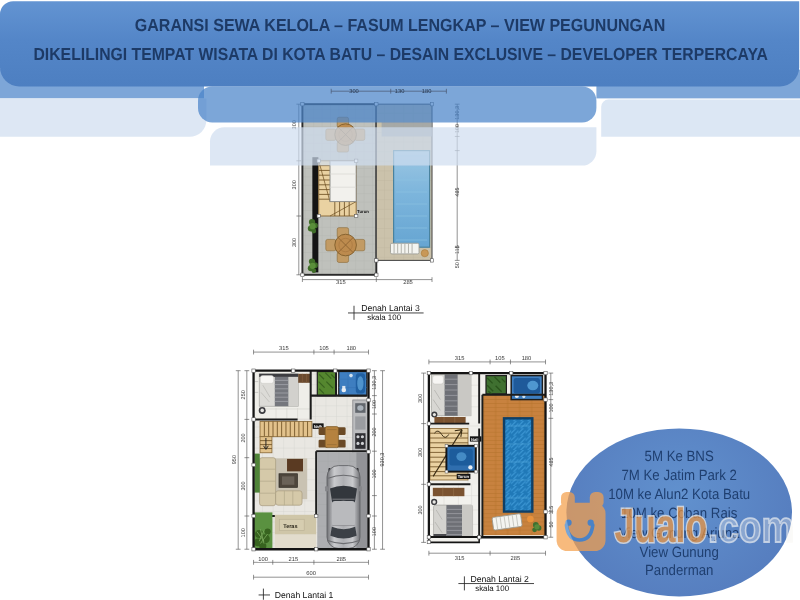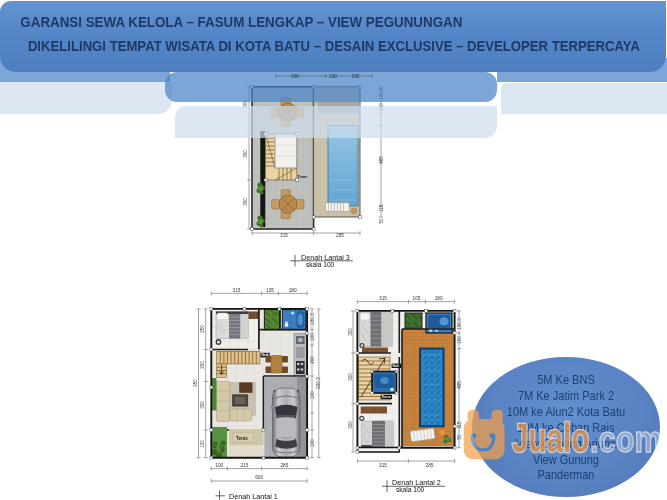--- a/index.html
+++ b/index.html
@@ -12,21 +12,21 @@
 <div id="stage">
 
   <div class="abs" style="left:0;top:57px;width:170px;height:25px;background:#7da6d8;z-index:1;"></div>
 
   <div class="abs" style="left:497px;top:58px;width:170px;height:24px;background:#7da6d8;z-index:1;"></div>
 
   <div class="abs" style="left:0;top:1px;width:666px;height:71px;z-index:2;
        background:linear-gradient(180deg,#6394d2 0%,#5486c8 45%,#4d7fc1 100%);
        border-radius:11px 0 16px 16px;"></div>
 
-  <div class="abs" style="left:0;top:13px;width:667px;text-align:left;z-index:3;">
+  <div class="abs" style="left:0;top:13px;width:667px;text-align:center;z-index:3;">
     <span id="bl1" style="display:inline-block;white-space:nowrap;transform:scaleX(0.9157);transform-origin:center;color:#1d3a66;font-size:14.6px;font-weight:bold;">GARANSI SEWA KELOLA – FASUM LENGKAP – VIEW PEGUNUNGAN</span>
   </div>
 
   <div class="abs" style="left:-40px;top:37px;width:748px;text-align:center;z-index:3;">
     <span id="bl2" style="display:inline-block;white-space:nowrap;transform:scaleX(0.9003);transform-origin:center;color:#1d3a66;font-size:14.6px;font-weight:bold;">DIKELILINGI TEMPAT WISATA DI KOTA BATU – DESAIN EXCLUSIVE – DEVELOPER TERPERCAYA</span>
   </div>
 
   <div class="abs" style="left:0;top:82px;width:172px;height:31.5px;background:#dde7f4;border-radius:0 0 14px 0;z-index:2;"></div>
 
   <div class="abs" style="left:501px;top:83px;width:166px;height:31px;background:#dce7f4;border-radius:6px 0 0 0;z-index:2;"></div>

